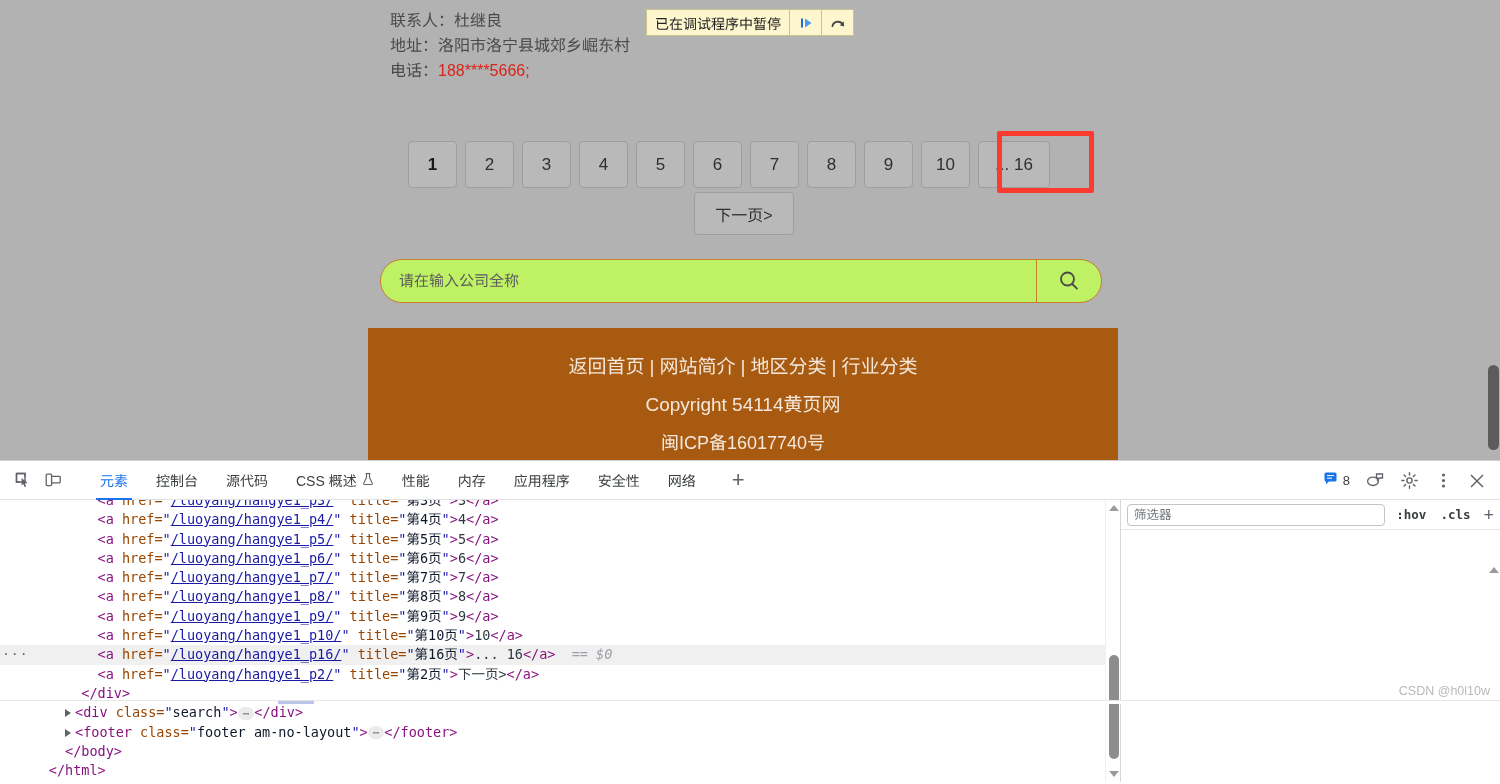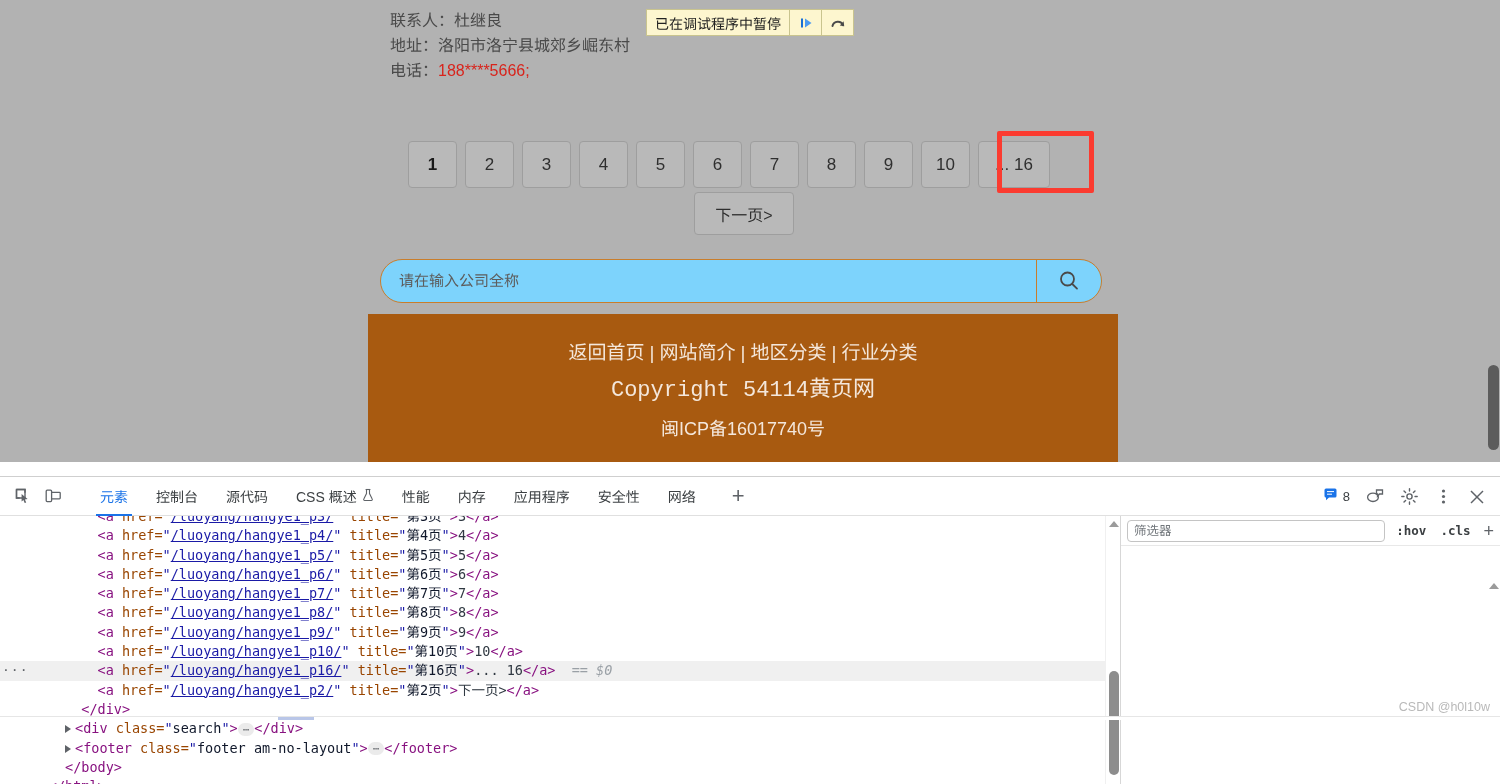--- a/index.html
+++ b/index.html
@@ -117,21 +117,21 @@
     left: 368px; top: 247px;
     width: 750px; height: 67px;
     background: #b2b2b2;
     display: flex; align-items: center;
   }
   .search-ctl {
     margin-left: 12px;
     width: 722px; height: 44px;
     border: 1px solid #c97d2b;
     border-radius: 24px;
-    background: #7dd3fc;
+    background: #bef264;
     display: flex; align-items: center;
     overflow: hidden;
   }
   .search-input {
     flex: 1;
     height: 42px;
     border: none; outline: none;
     background: transparent;
     padding: 0 18px;
     font-size: 15px;
@@ -142,54 +142,54 @@
   .search-go {
     width: 65px; height: 42px;
     border-left: 1px solid #c97d2b;
     display: flex; align-items: center; justify-content: center;
     cursor: pointer;
   }
 
   
   .site-footer {
     position: absolute;
-    left: 368px; top: 314px;
+    left: 368px; top: 328px;
     width: 750px; height: 148px;
     background: #a85a10;
     text-align: center;
     padding-top: 20px;
   }
   .footer-nav {
     font-size: 19px; color: #f4e7db;
     line-height: 38px;
   }
   .footer-nav a { color: #f4e7db; text-decoration: none; cursor: pointer; }
   .footer-sep { padding: 0 5px; }
-  .footer-copy { font-size: 22px; color: #f4e7db; line-height: 38px; font-family: Liberation Mono, monospace; }
+  .footer-copy { font-size: 19px; color: #f4e7db; line-height: 38px; }
   .footer-icp { font-size: 18px; color: #f4e7db; line-height: 38px; }
 
   
   .page-scroll {
     position: absolute;
     right: 0; top: 0;
     width: 15px; height: 462px;
     background: #b2b2b2;
   }
   .page-scroll .thumb {
     position: absolute;
     left: 3px; top: 365px;
     width: 11px; height: 85px;
     background: #5c5c5c;
     border-radius: 6px;
   }
 
   
   .devtools {
     position: absolute;
-    left: 0; top: 476px;
+    left: 0; top: 460px;
     width: 1500px; height: 244px;
     background: #ffffff;
     border-top: 1px solid #cfcfcf;
     font-family: "Liberation Sans", sans-serif;
   }
 
   .dt-toolbar {
     position: relative;
     height: 39px;
     display: flex; align-items: center;

